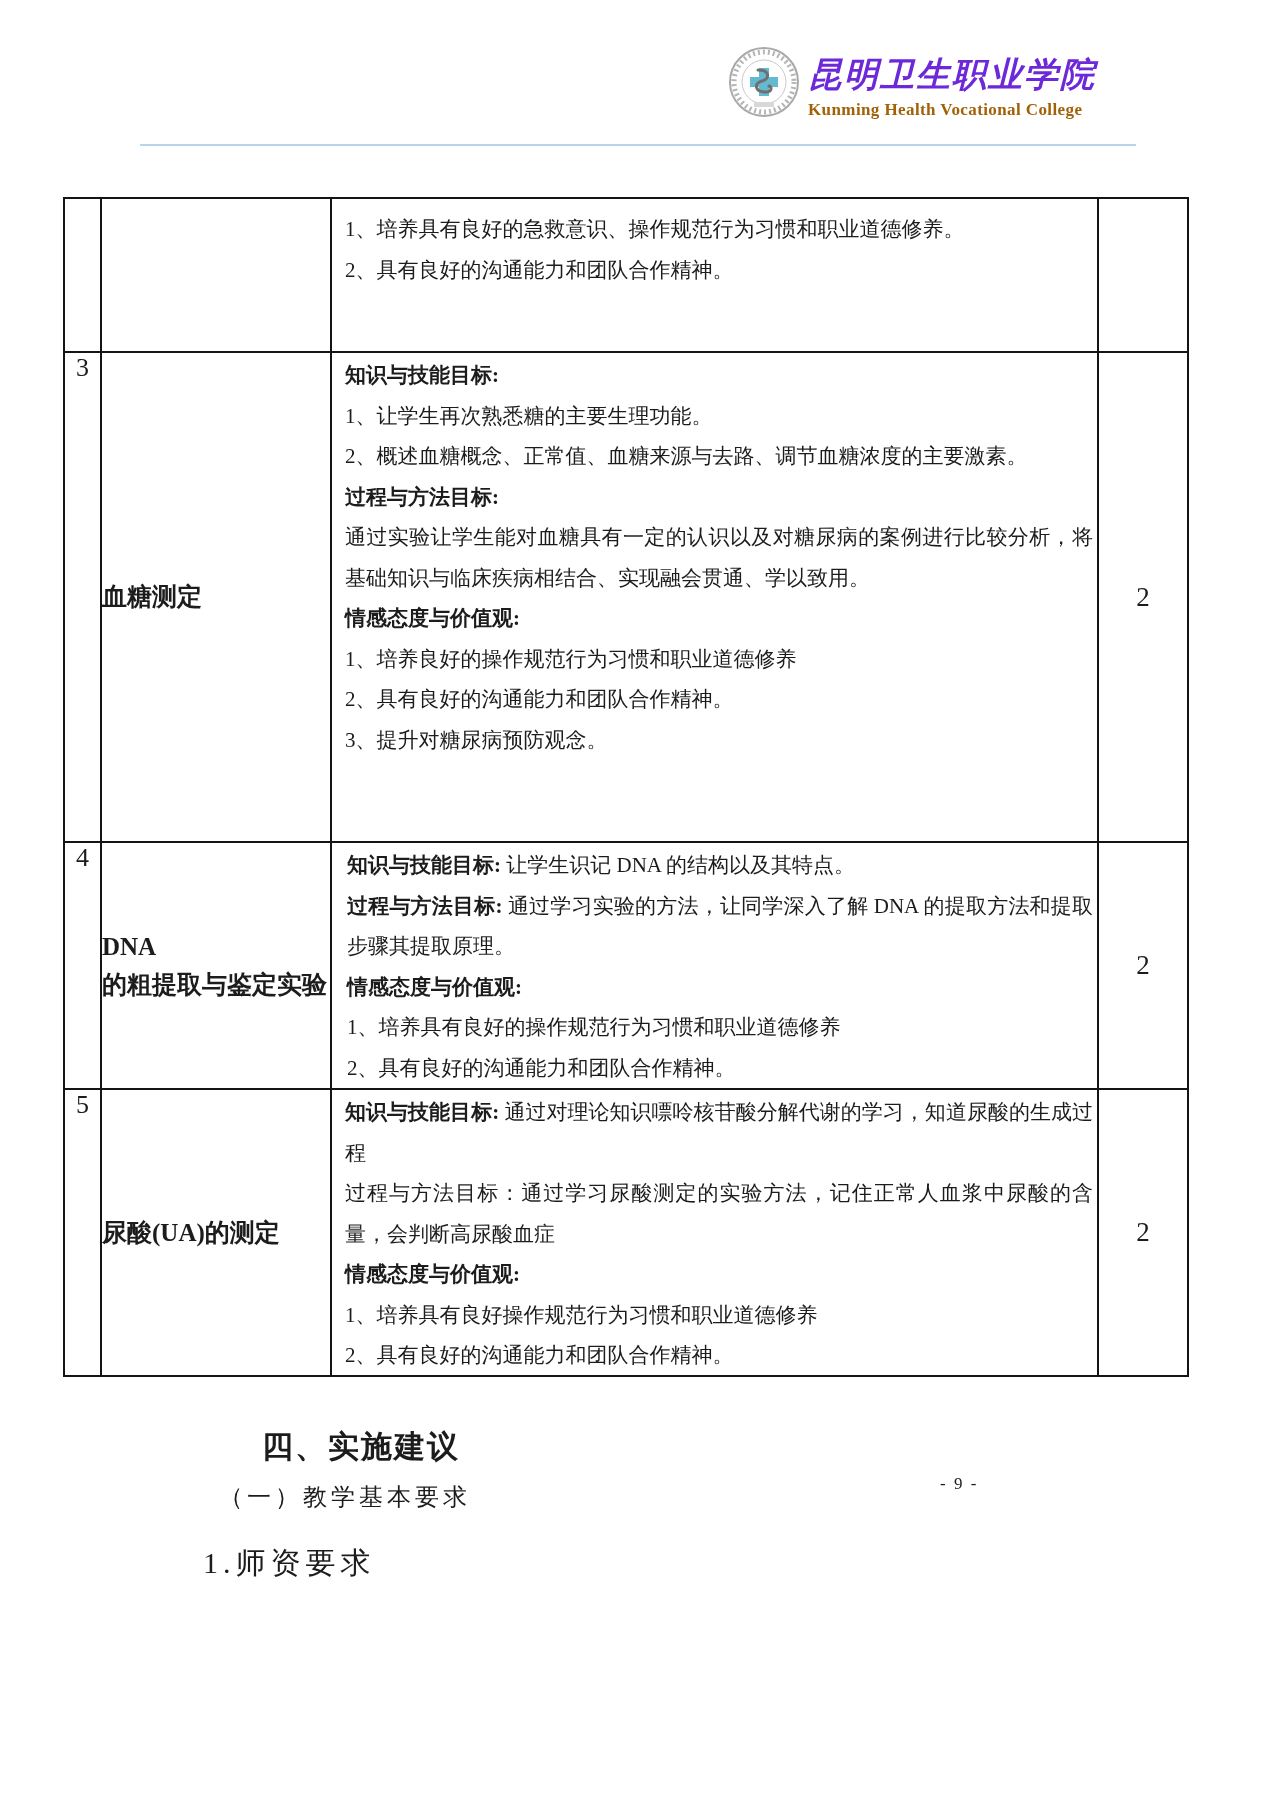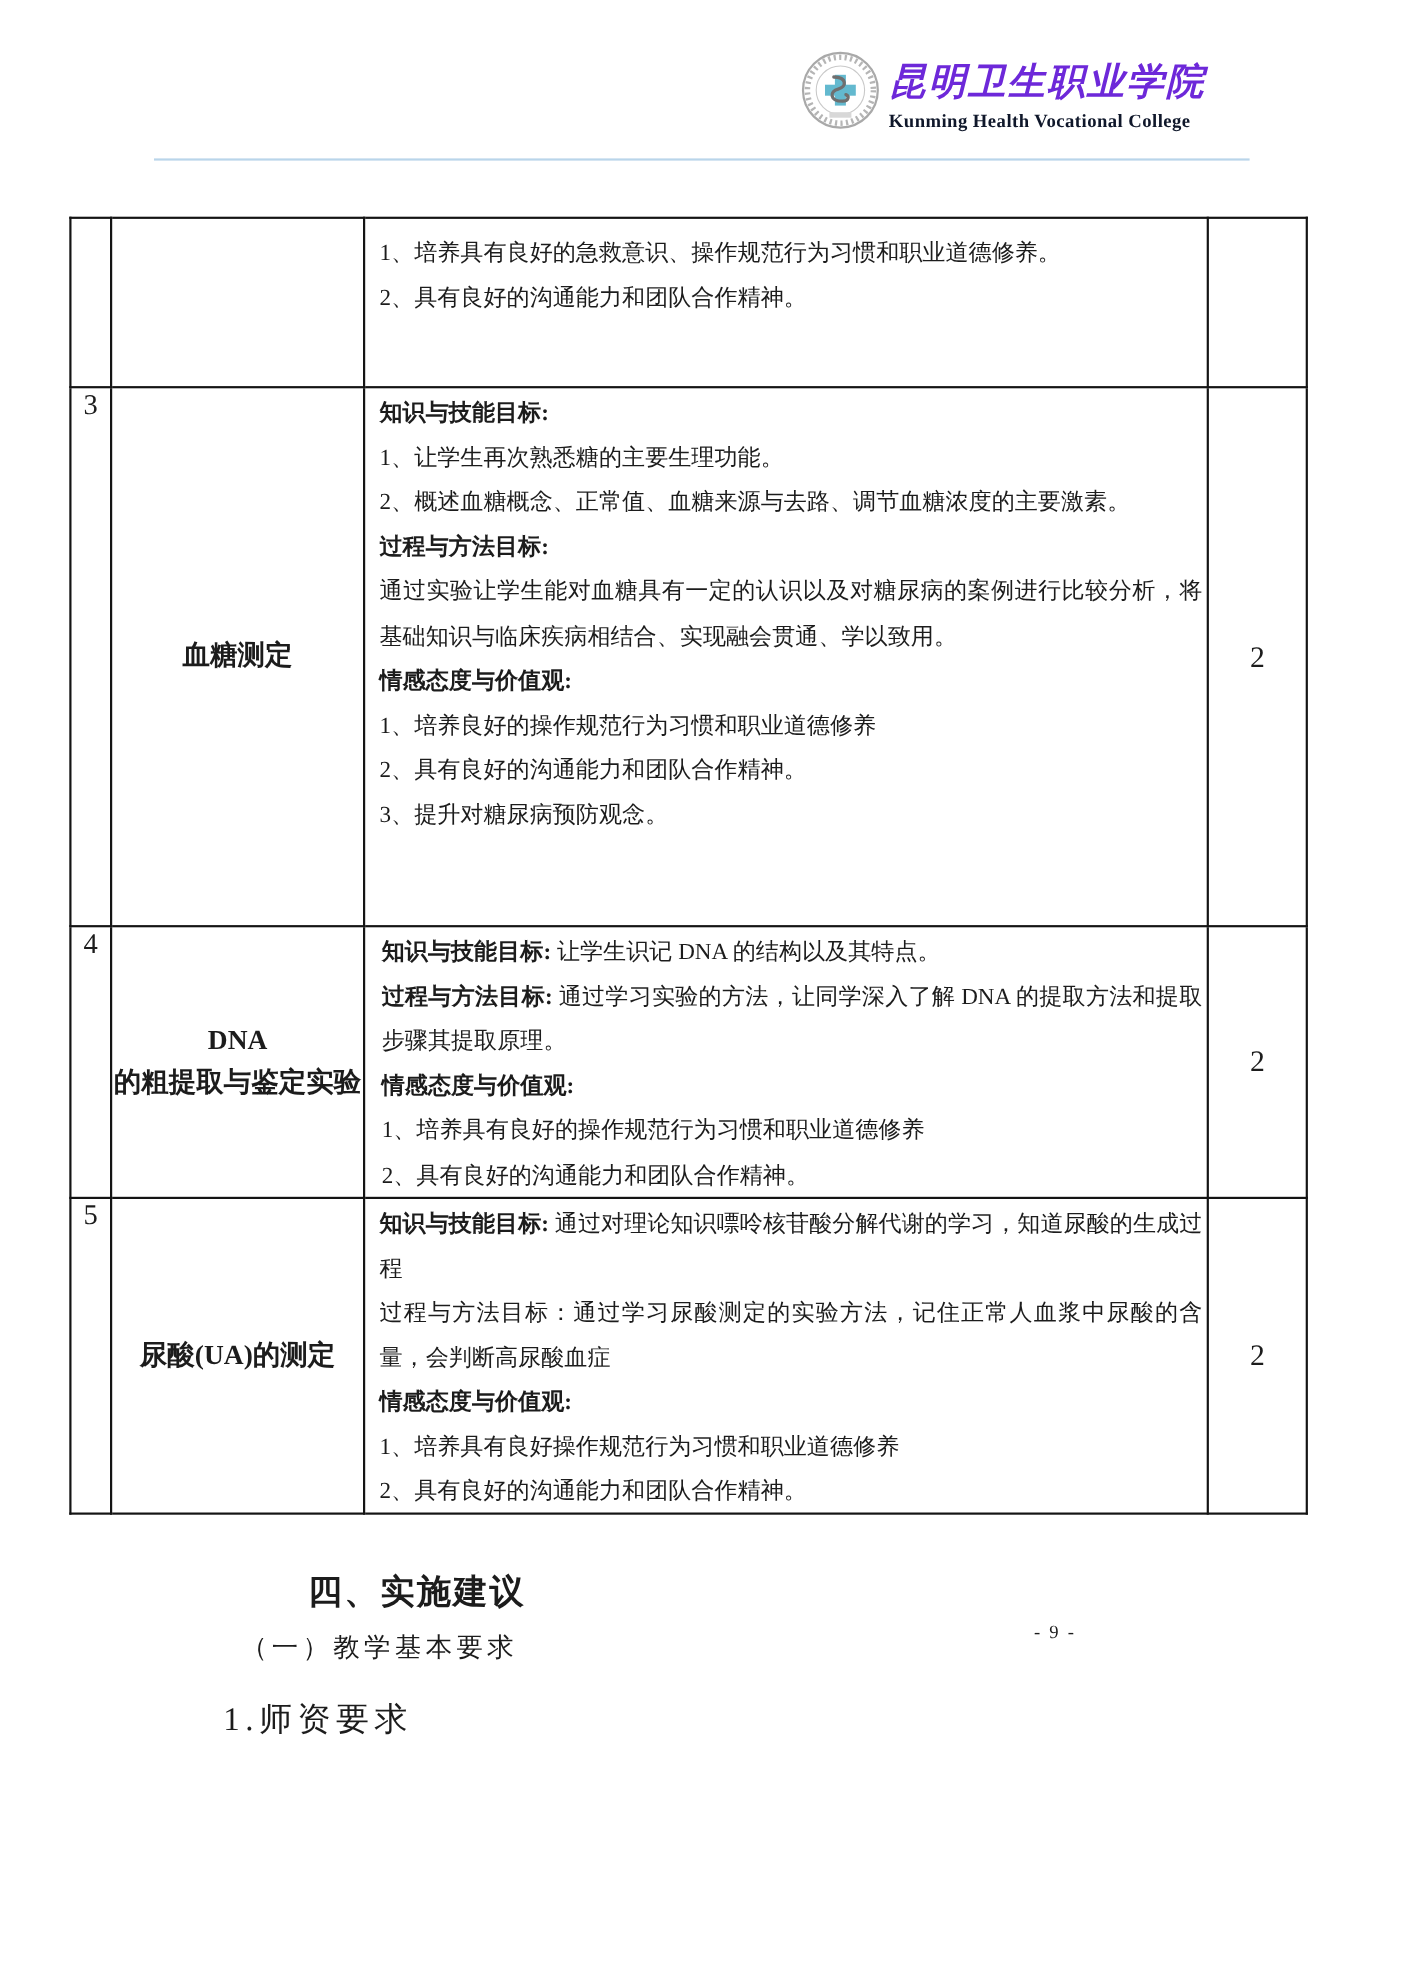--- a/index.html
+++ b/index.html
@@ -5,41 +5,41 @@
   html,body{margin:0;padding:0;background:#ffffff;}
   .page{position:relative;width:1274px;height:1801px;background:#ffffff;overflow:hidden;
         font-family:"Liberation Serif","DejaVu Serif",serif;color:#1c1c1c;}
 
   
   .header-logo{position:absolute;left:728px;top:46px;width:72px;height:72px;}
   .college-zh{position:absolute;left:808px;top:52px;width:300px;font-size:34px;line-height:44px;
               font-style:italic;font-weight:700;letter-spacing:2px;color:#6d28d9;
               font-family:"DejaVu Serif",serif;}
   .college-en{position:absolute;left:808px;top:100px;font-size:17px;font-weight:700;
-              letter-spacing:0.4px;color:#0f172a;font-family:"Liberation Serif",serif;}
+              letter-spacing:0.4px;color:#a16207;font-family:"Liberation Serif",serif;}
   .header-rule{position:absolute;left:140px;top:144px;width:996px;height:2px;background:#b9d5ea;}
 
   
   table.course{position:absolute;left:63px;top:197px;width:1124px;border-collapse:collapse;
                table-layout:fixed;}
   table.course td{border:2px solid #141414;padding:0;}
   td.c-idx{vertical-align:top;text-align:center;font-size:26px;padding-top:8px;}
   td.c-title{vertical-align:middle;font-weight:700;font-size:25px;line-height:38px;
-             padding-left:12px;word-break:keep-all;overflow-wrap:break-word;text-align:center;}
+             padding-left:12px;word-break:keep-all;overflow-wrap:break-word;}
   td.c-body{vertical-align:top;}
   td.c-hours{vertical-align:middle;text-align:center;font-size:27px;}
   .cellbox{overflow:hidden;padding:2px 4px 0 13px;}
   .cellbox p{margin:0;font-size:21px;line-height:40.5px;text-align:justify;
              text-justify:inter-character;line-break:strict;overflow-wrap:break-word;}
   .cellbox p .b{font-weight:700;}
   .pad-first .cellbox{padding-top:10px;}
 
   
   .h1{position:absolute;left:262px;top:1426px;font-size:31px;font-weight:800;
-      font-family:"Liberation Sans","DejaVu Sans",sans-serif;letter-spacing:2px;margin-left:18px;}
+      font-family:"Liberation Sans","DejaVu Sans",sans-serif;letter-spacing:2px;}
   .h2{position:absolute;left:219px;top:1481px;font-size:24px;font-weight:400;
       letter-spacing:4px;}
   .h3{position:absolute;left:203px;top:1543px;font-size:30px;font-weight:400;
       letter-spacing:5px;}
   .page-num{position:absolute;left:940px;top:1474px;font-size:17px;letter-spacing:2px;}
 </style>
 </head>
 <body>
 
 <div class="page">

